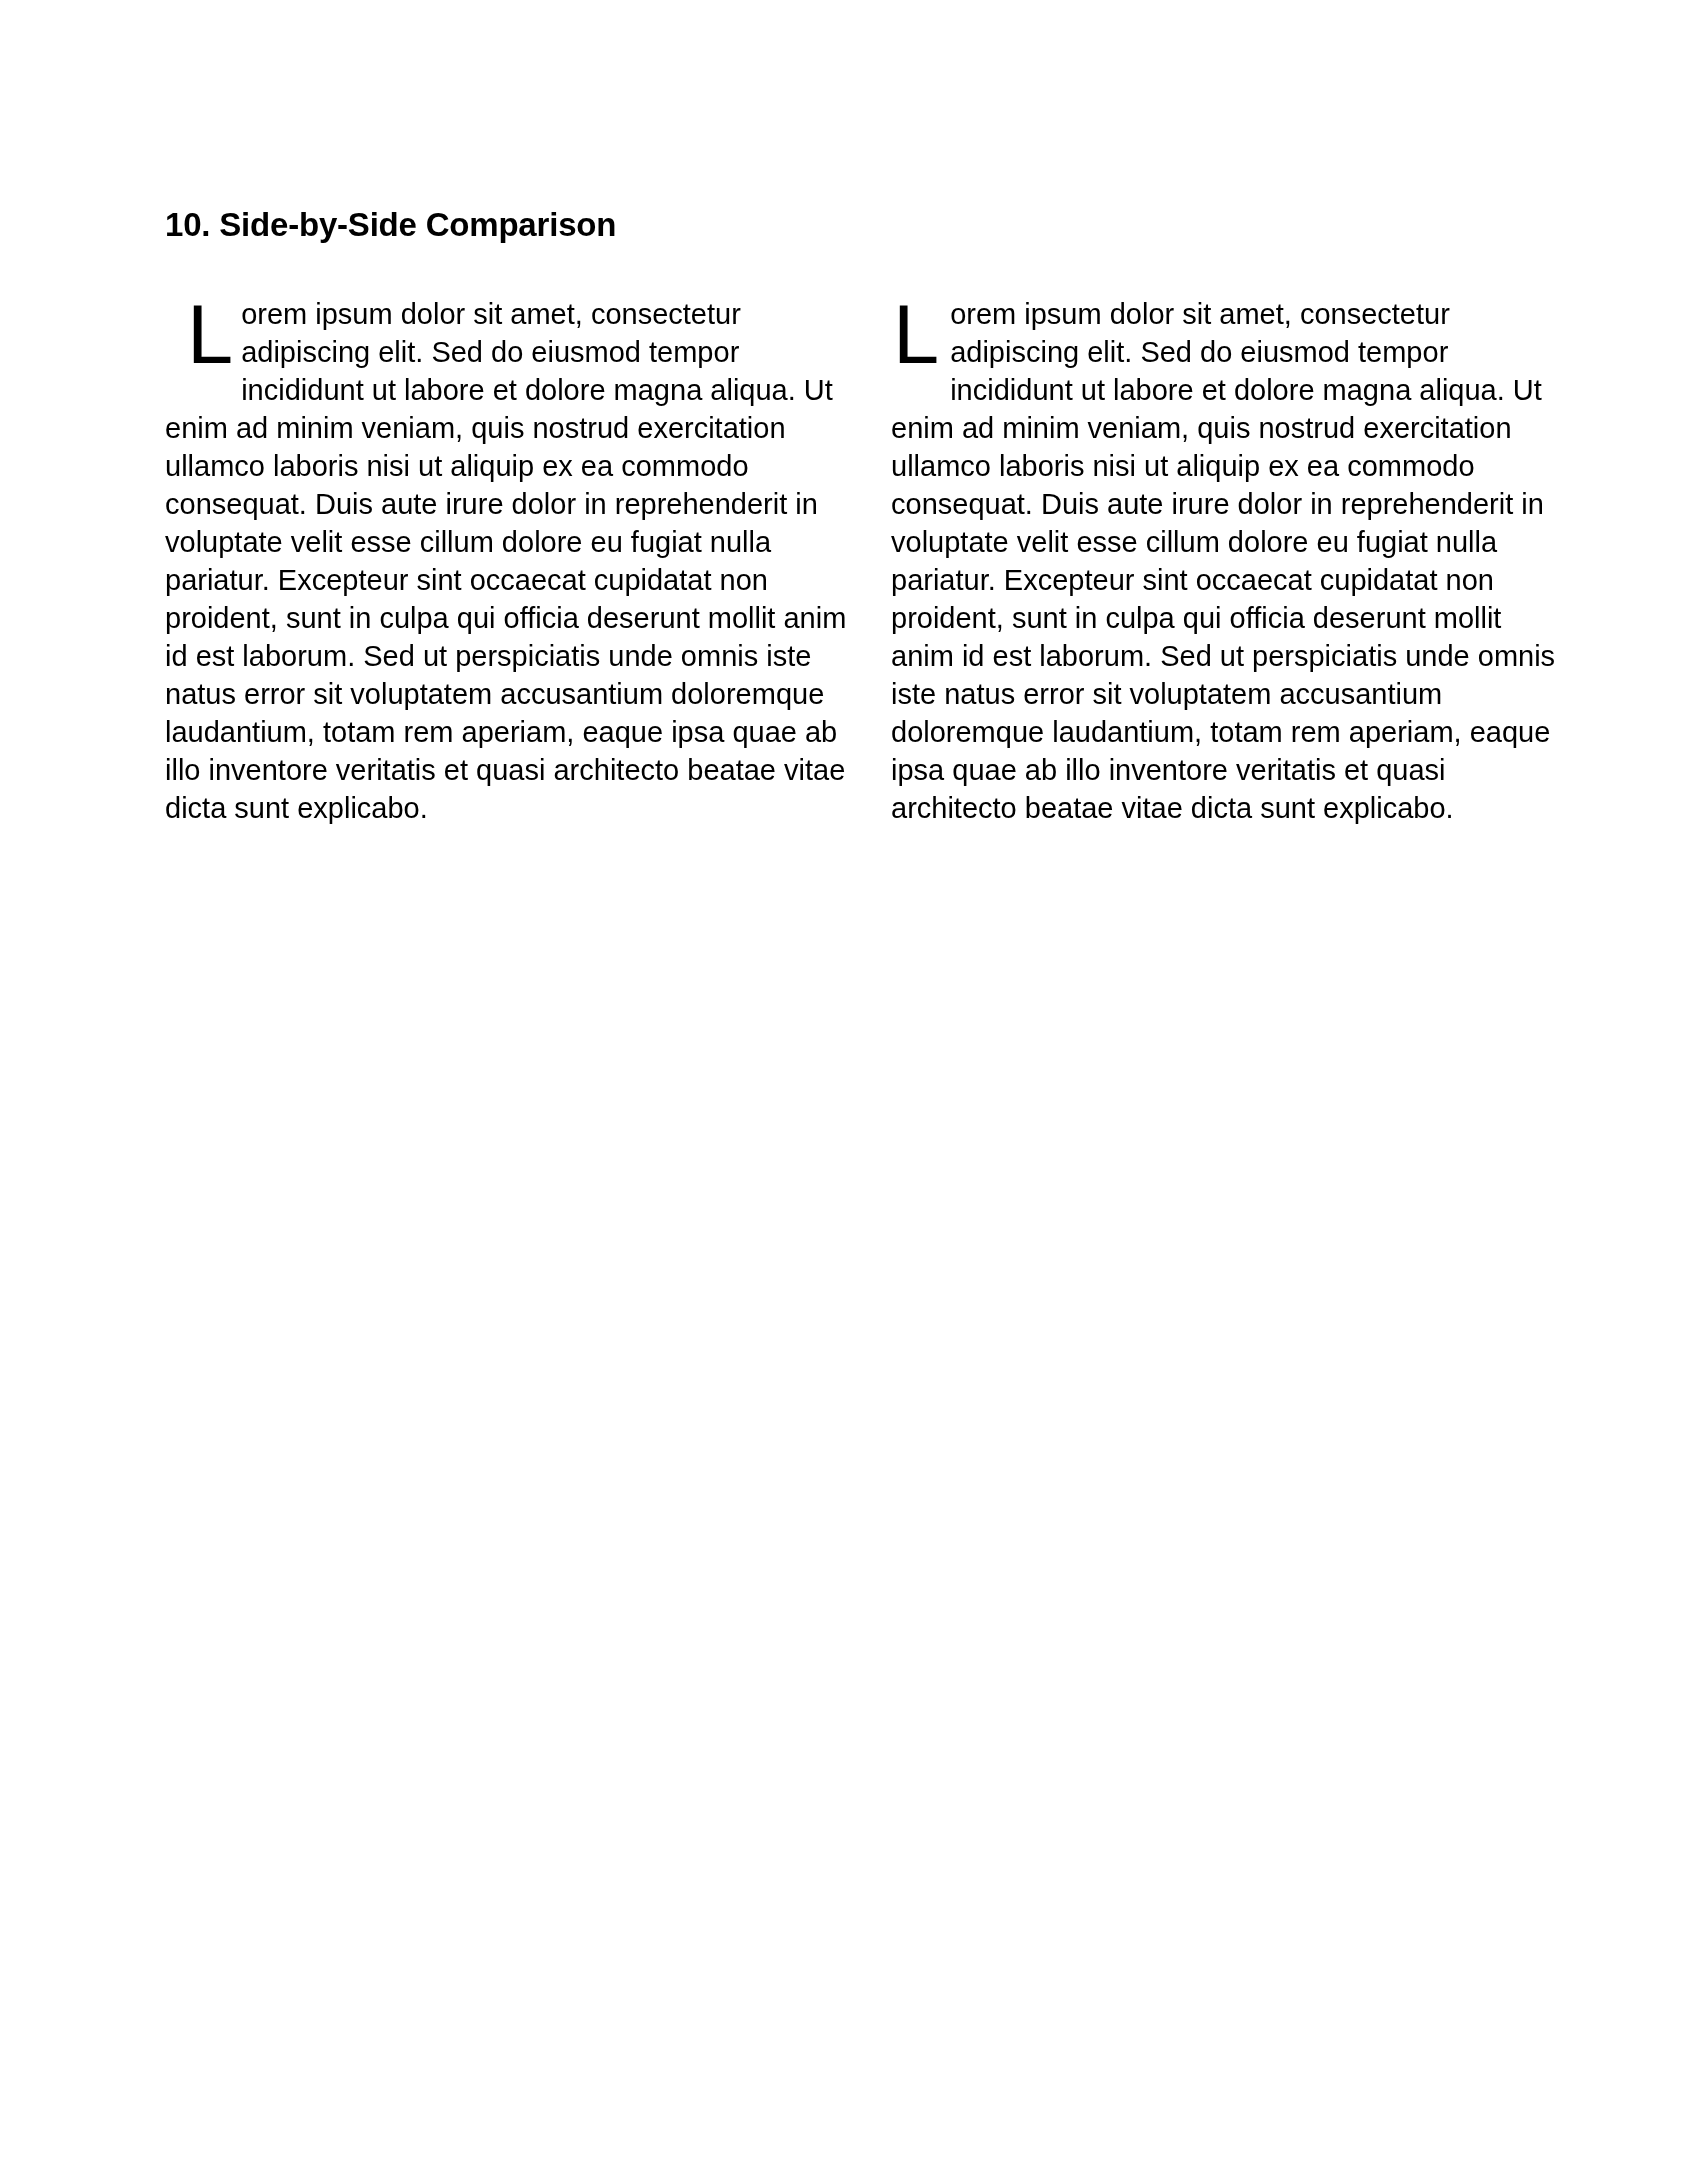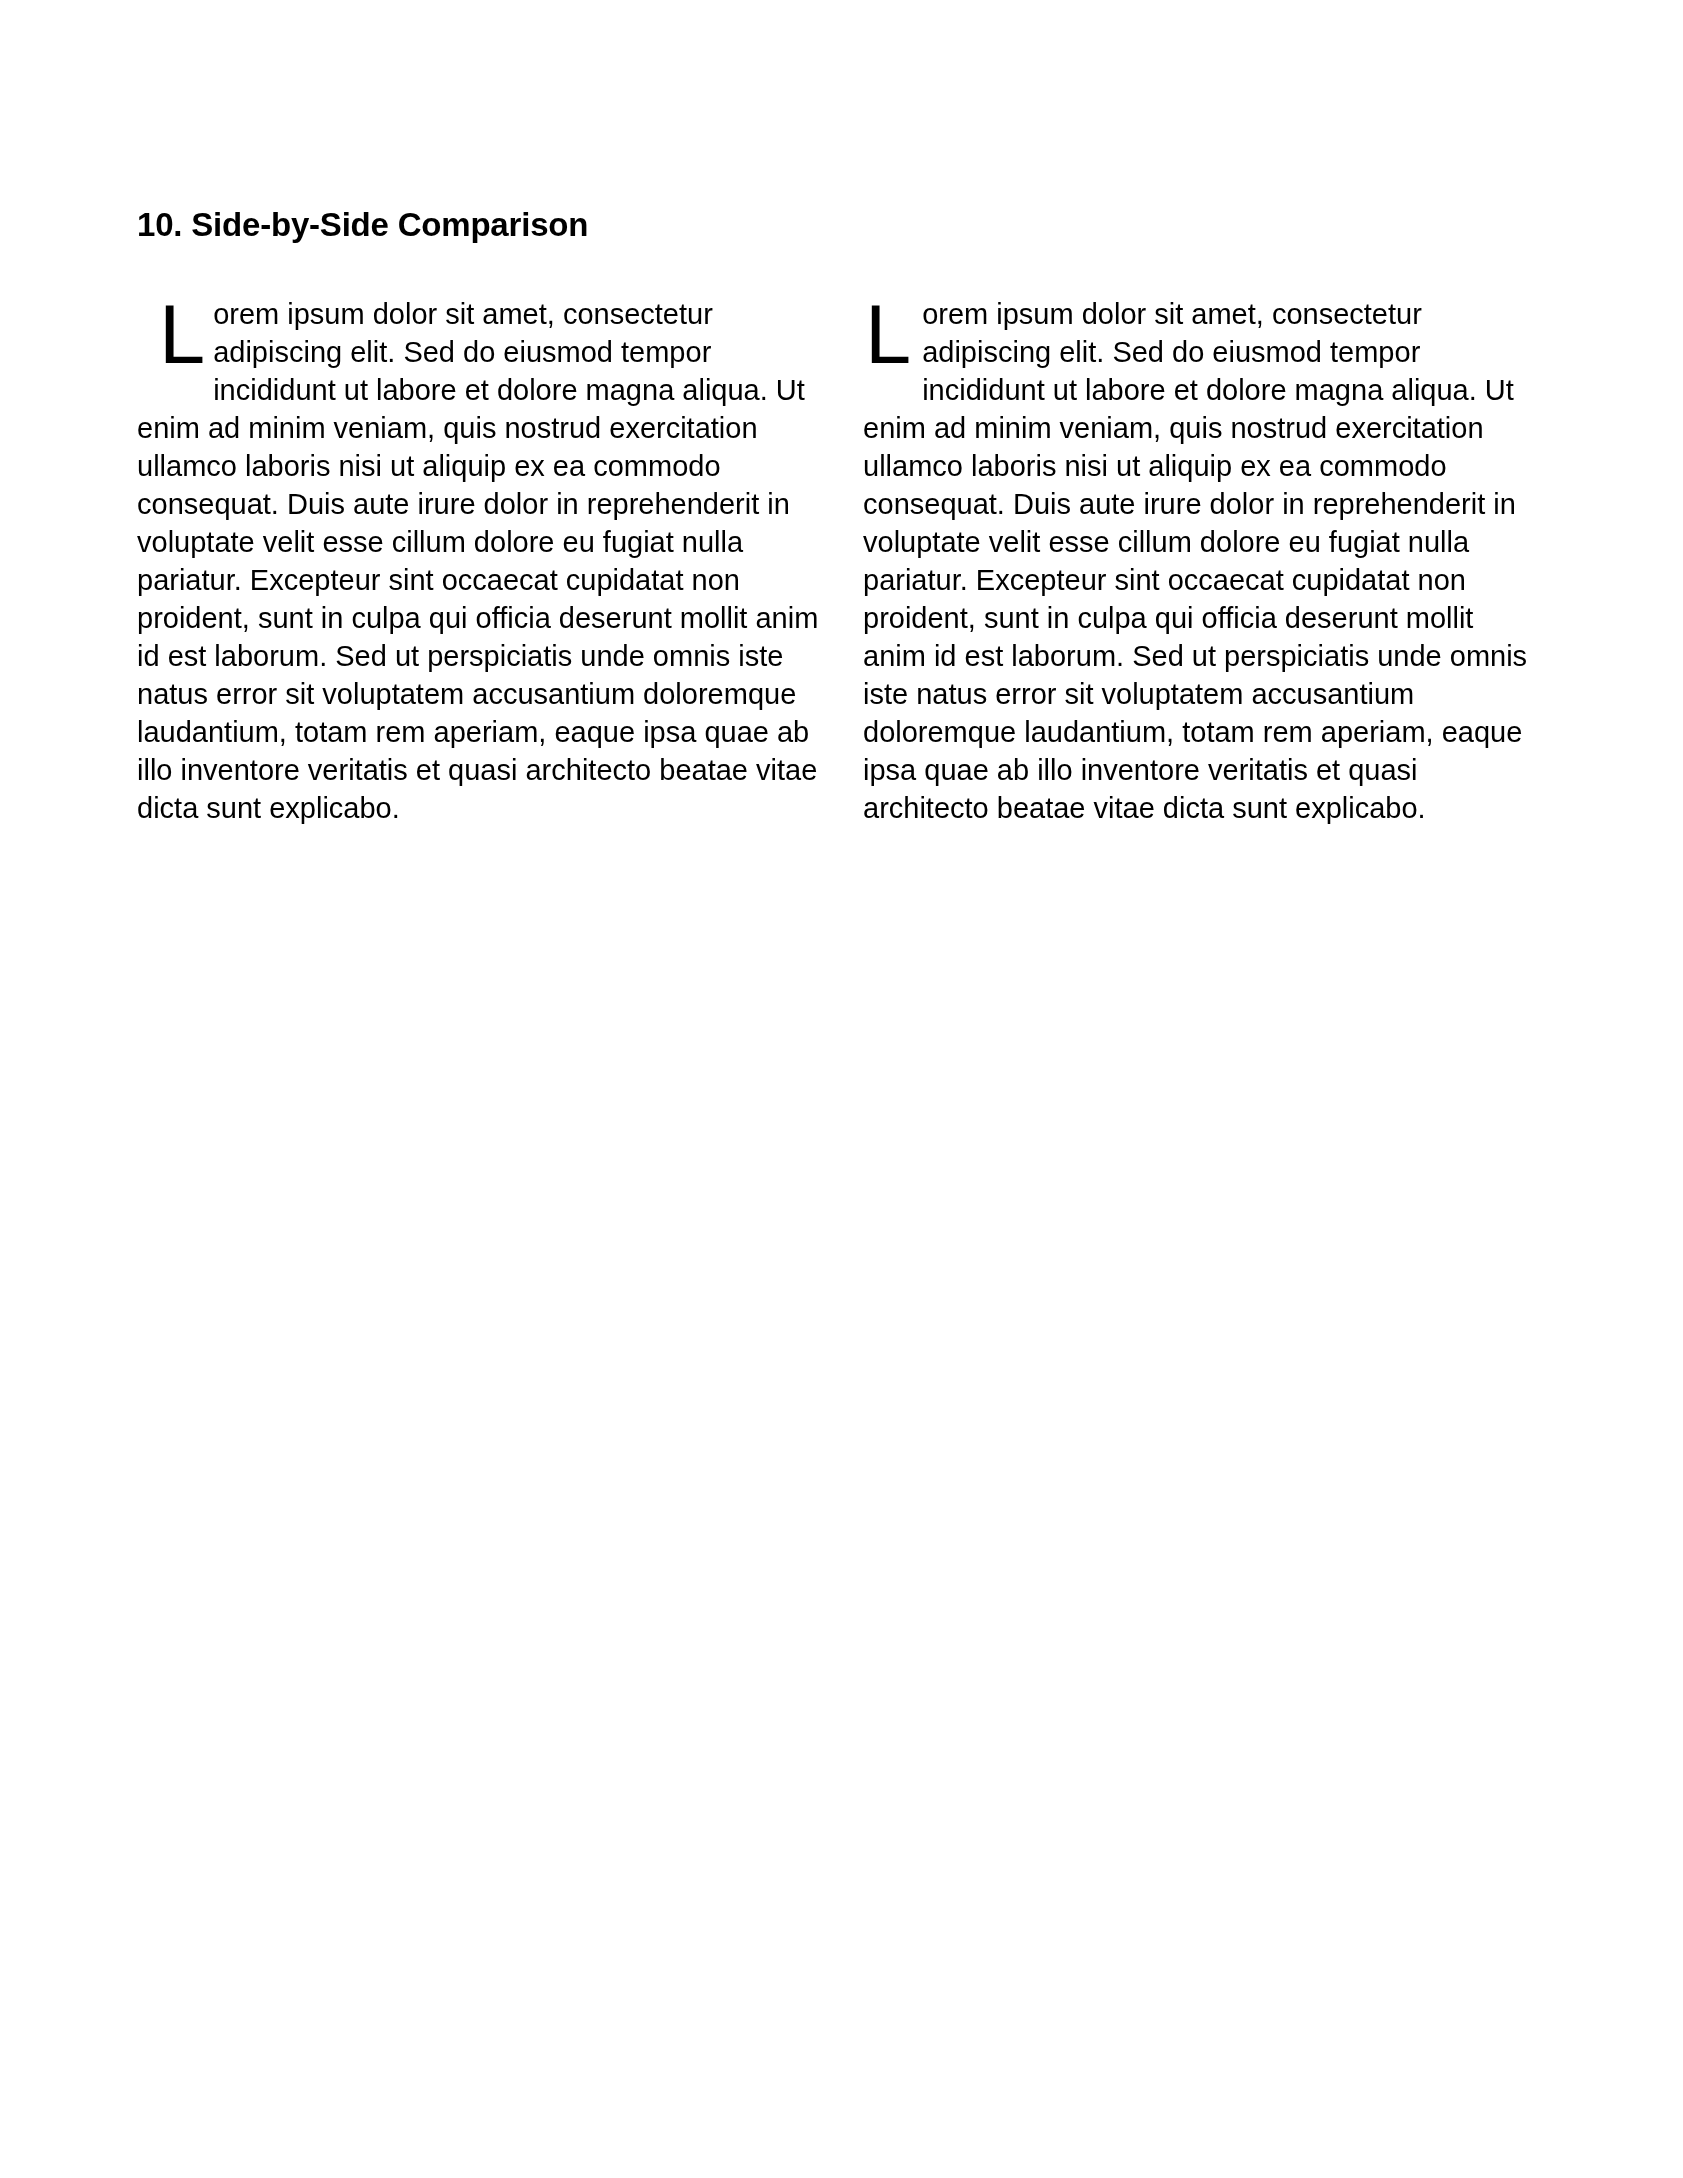--- a/index.html
+++ b/index.html
@@ -14,20 +14,21 @@
     color: #000000;
     -webkit-font-smoothing: antialiased;
   }
 
   .page {
     position: relative;
     width: 1609px;
     height: 2178px;
     background: #ffffff;
     box-sizing: border-box;
+    margin-left: 28px;
   }
 
   .page-title {
     position: absolute;
     left: 137px;
     top: 183px;
     font-size: 33px;
     font-weight: bold;
     letter-spacing: -0.2px;
     line-height: 40px;

